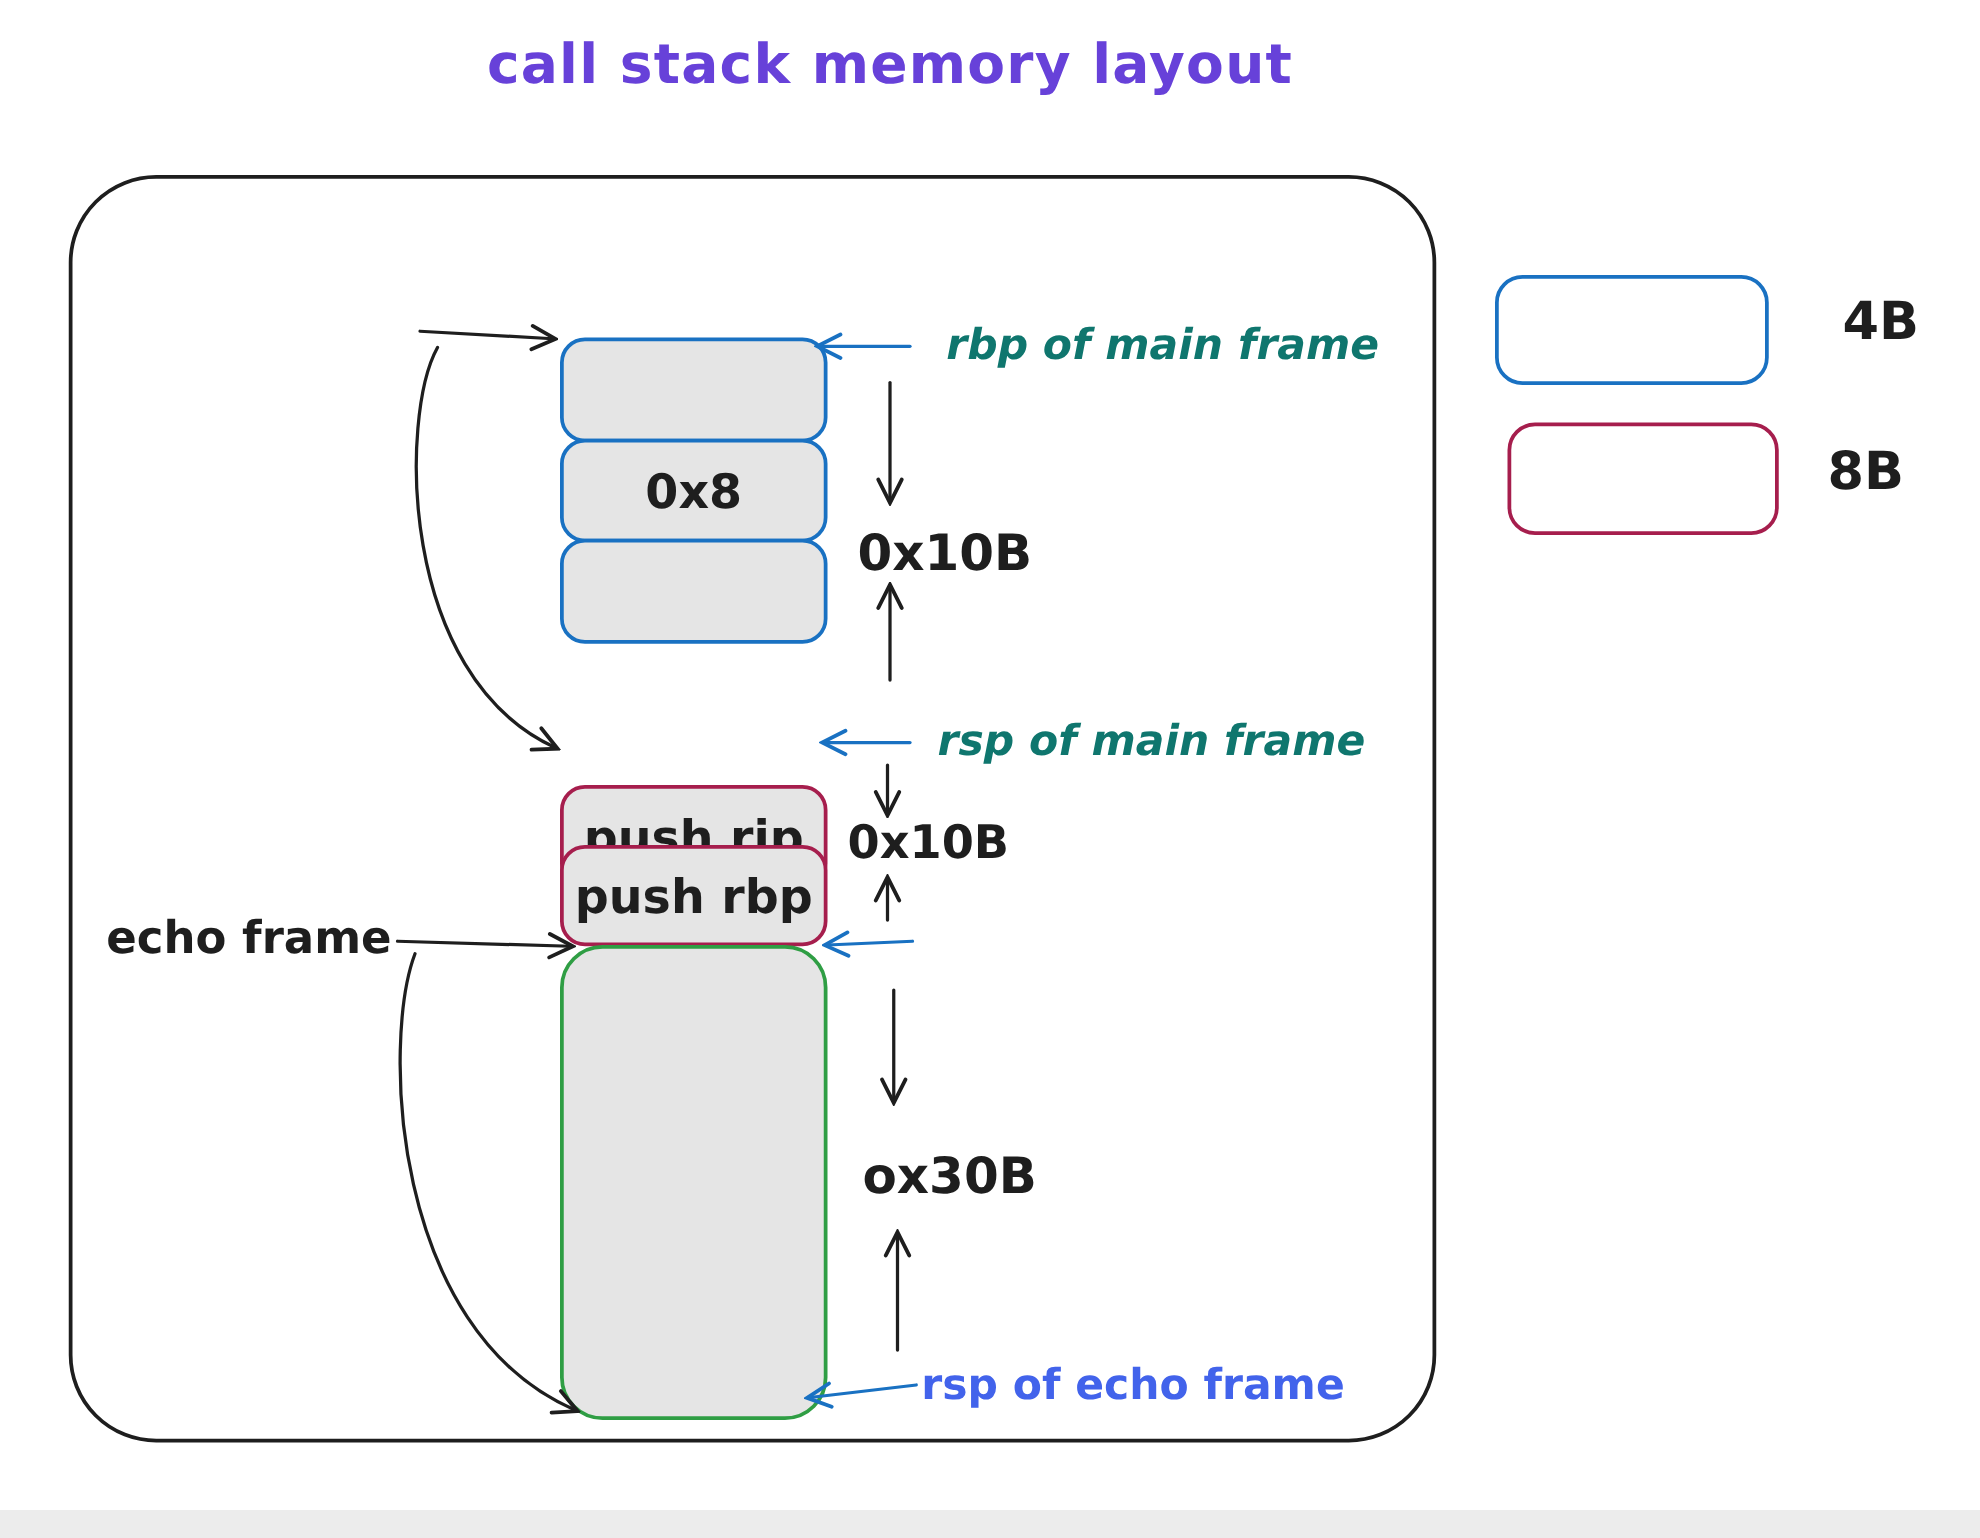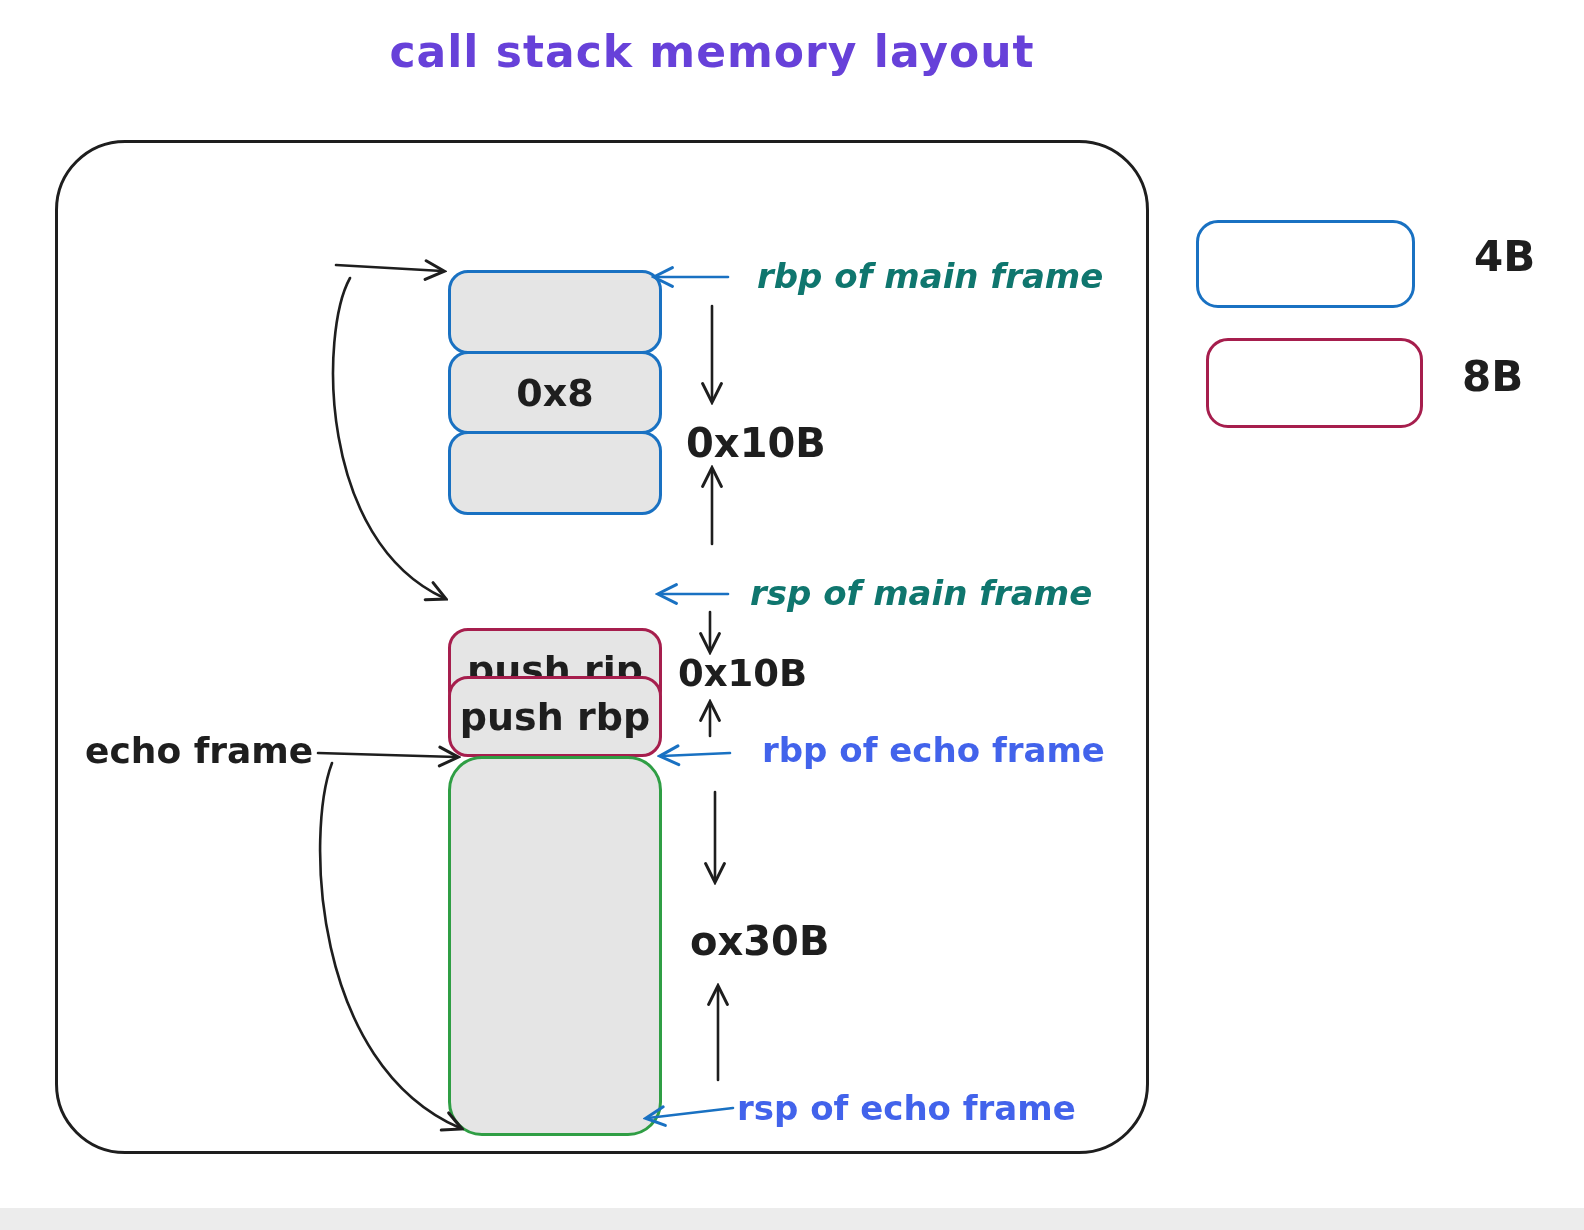--- a/index.html
+++ b/index.html
@@ -103,21 +103,20 @@
     <span>push rbp</span>
   </div>
   <div class="abs cell green" style="top:756px;height:380px;border-radius:34px;">
     <span></span>
   </div>
 
   <div class="abs frame-label" style="left:85px;top:730px;">echo frame</div>
 
   <div class="abs pointer-label orange" style="left:757px;top:256px;">rbp of main frame</div>
   <div class="abs pointer-label orange" style="left:750px;top:573px;">rsp of main frame</div>
-  <div class="abs pointer-label blue" style="left:762px;top:730px;">rbp of echo frame</div>
   <div class="abs pointer-label blue" style="left:737px;top:1088px;">rsp of echo frame</div>
 
   <div class="abs measure-label" style="left:686px;top:420px;">0x10B</div>
   <div class="abs measure-label" style="left:678px;top:652px;font-size:37px;">0x10B</div>
   <div class="abs measure-label" style="left:690px;top:918px;">ox30B</div>
 
   <div class="abs legend-box blue"></div>
   <div class="abs legend-label" style="left:1448px;top:232px;margin-left:26px;">4B</div>
   <div class="abs legend-box red"></div>
   <div class="abs legend-label" style="left:1462px;top:352px;">8B</div>

